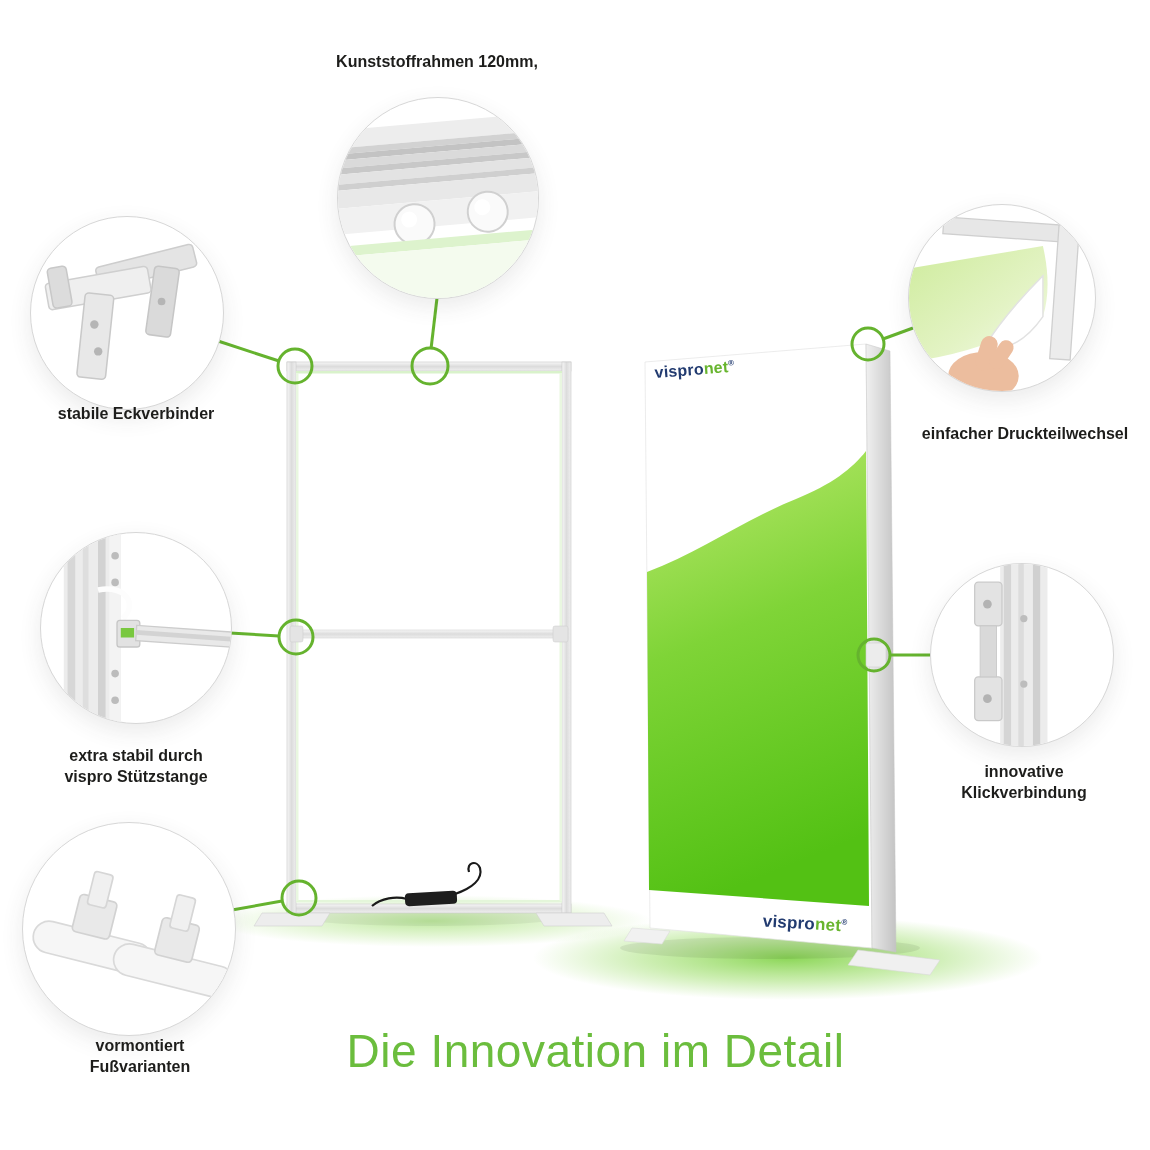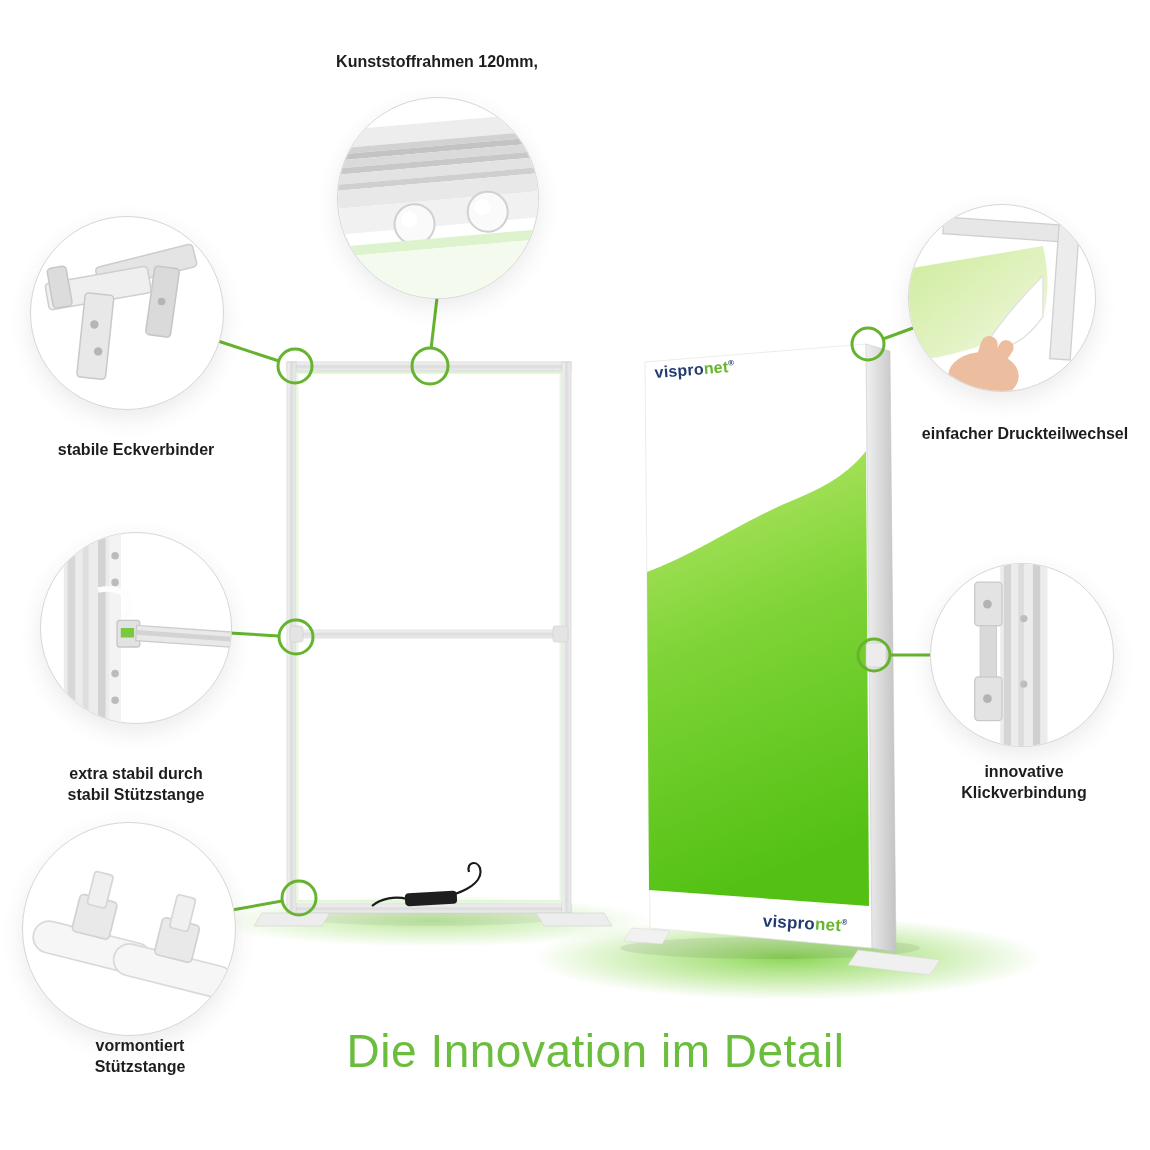--- a/index.html
+++ b/index.html
@@ -8,22 +8,22 @@
   .detail-circle{position:absolute;border-radius:50%;background:#ffffff;border:1px solid #d7d7d7;box-shadow:0 8px 22px rgba(60,60,60,0.10);overflow:hidden;}
   .detail-circle svg{display:block;width:100%;height:100%;}
   .c-led{left:337px;top:97px;width:200px;height:200px;}
   .c-corner{left:30px;top:216px;width:192px;height:192px;}
   .c-support{left:40px;top:532px;width:190px;height:190px;}
   .c-feet{left:22px;top:822px;width:212px;height:212px;}
   .c-print{left:908px;top:204px;width:186px;height:186px;}
   .c-click{left:930px;top:563px;width:182px;height:182px;}
   .label{position:absolute;font-size:16px;font-weight:bold;color:#1d1d1b;text-align:center;line-height:1.3;}
   .lbl-led{left:287px;top:52px;width:300px;}
-  .lbl-corner{left:16px;top:440px;width:240px;}
-  .lbl-support{left:16px;top:746px;width:240px;margin-top:18px;}
+  .lbl-corner{left:16px;top:404px;width:240px;}
+  .lbl-support{left:16px;top:746px;width:240px;}
   .lbl-feet{left:20px;top:1036px;width:240px;}
   .lbl-print{left:890px;top:424px;width:270px;}
   .lbl-click{left:904px;top:762px;width:240px;}
   .logo{position:absolute;font-weight:bold;letter-spacing:0.2px;white-space:nowrap;}
   .logo-top{left:654px;top:364px;font-size:16px;transform:rotate(-4.5deg);transform-origin:left top;}
   .logo-bottom{left:750px;top:914px;width:110px;text-align:center;font-size:17px;transform:rotate(3.5deg);}
   .lg-navy{color:#223b70;}
   .lg-green{color:#68b52f;}
   .lg-reg{color:#223b70;font-size:8px;vertical-align:super;}
   .title{position:absolute;left:0;right:0;top:1024px;margin:0;text-align:center;font-size:46px;font-weight:500;color:#6bbd3d;letter-spacing:0.5px;padding-left:41px;}
@@ -234,25 +234,25 @@
   </div>
 
   <div class="label lbl-led">
     <div>Kunststoffrahmen 120mm,</div>
   </div>
   <div class="label lbl-corner">
     <div>stabile Eckverbinder</div>
   </div>
   <div class="label lbl-support">
     <div>extra stabil durch</div>
-    <div>stabil Stützstange</div>
+    <div>vispro Stützstange</div>
   </div>
   <div class="label lbl-feet">
     <div>vormontiert</div>
-    <div>Stützstange</div>
+    <div>Fußvarianten</div>
   </div>
   <div class="label lbl-print">
     <div>einfacher Druckteilwechsel</div>
   </div>
   <div class="label lbl-click">
     <div>innovative</div>
     <div>Klickverbindung</div>
   </div>
 
   <div class="logo logo-top">

